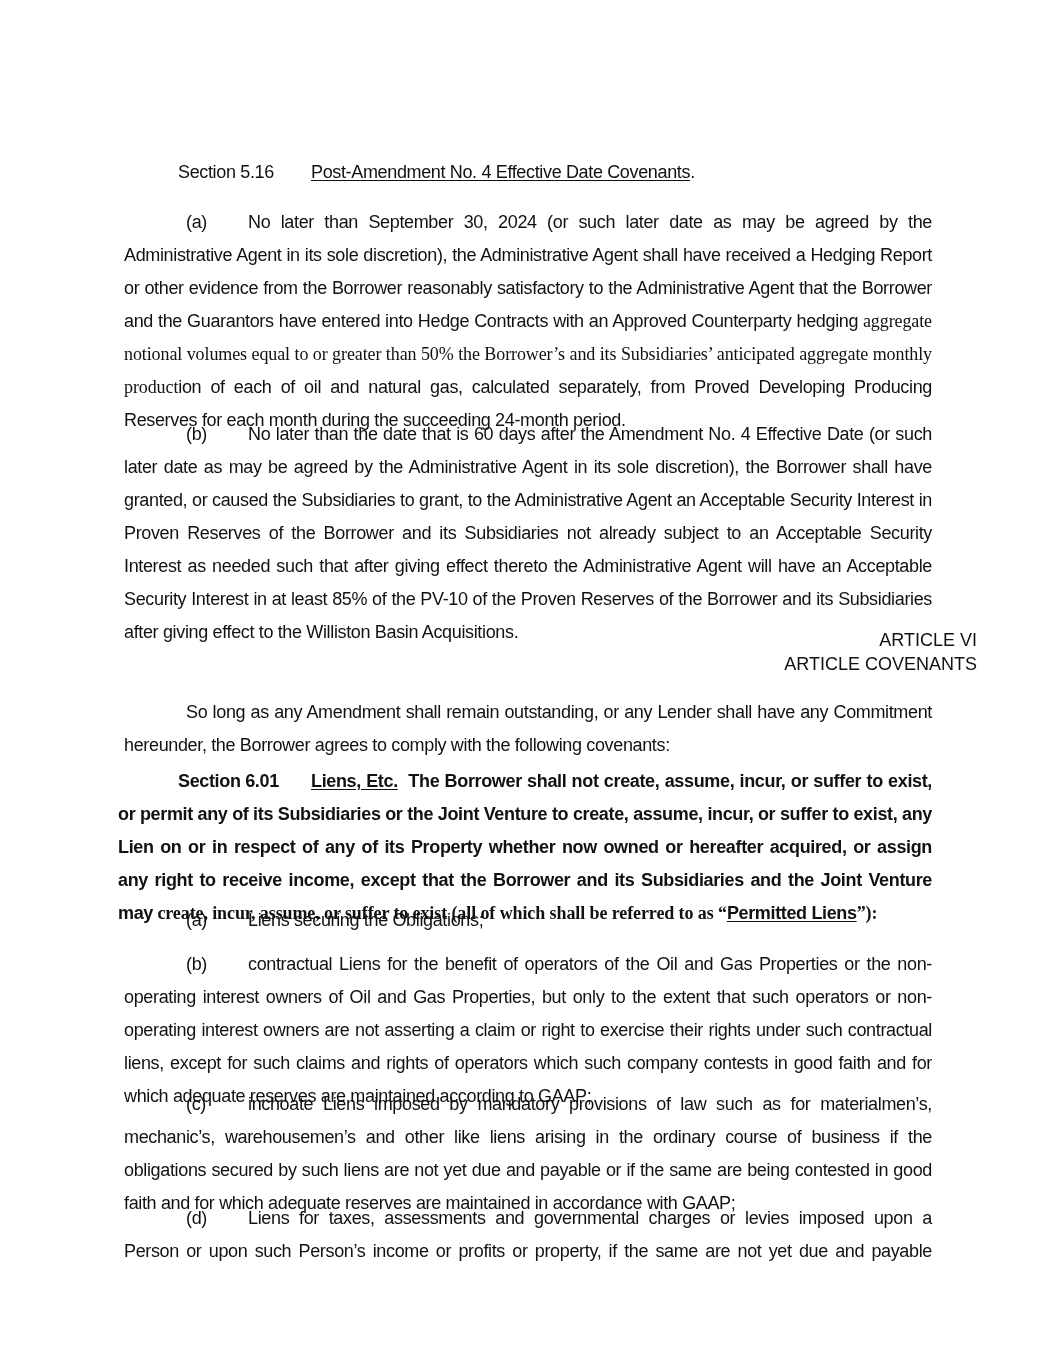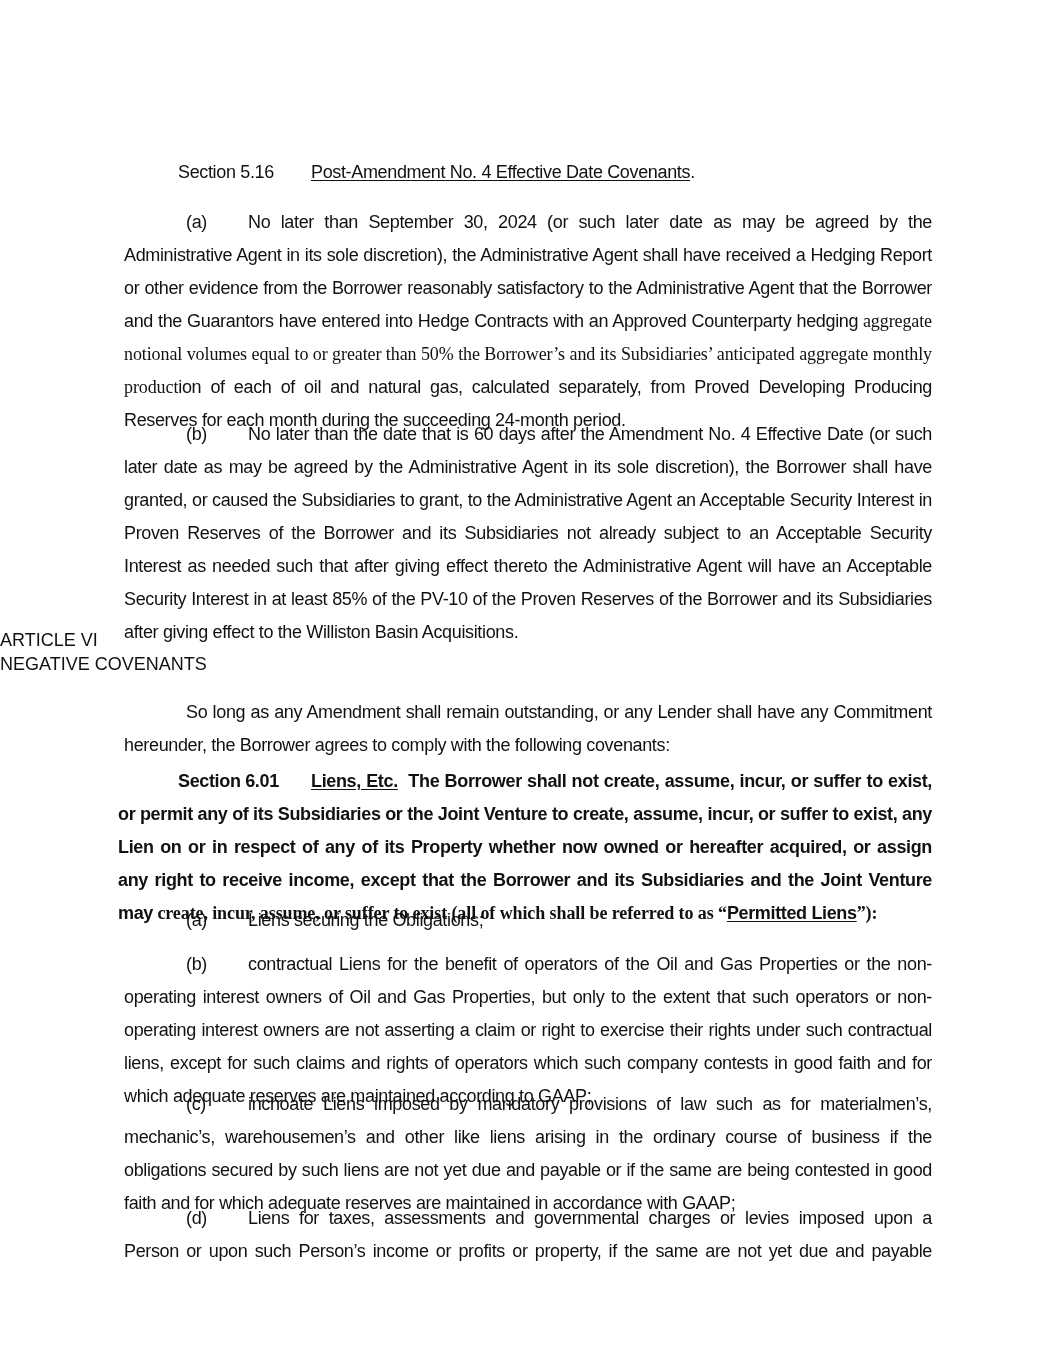--- a/index.html
+++ b/index.html
@@ -15,22 +15,22 @@
     font-stretch: condensed;
   }
   .para.indent-wide { left: 118px; width: 814px; }
   .indent { display: inline-block; }
   .label { display: inline-block; width: 62px; }
   .u { text-decoration: underline; text-underline-offset: 2px; }
   .serif { font-family: "Liberation Serif", serif; letter-spacing: -0.1px; }
   .section-head { position: absolute; left: 178px; top: 124px; line-height: 24px; letter-spacing: -0.35px; }
   .section-head .num { display: inline-block; width: 133px; }
   .article {
-    position: absolute; left: 0; width: 941px; text-align: left;
-    line-height: 24px; letter-spacing: 0px;
+    position: absolute; left: 0; width: 941px; text-align: right;
+    line-height: 24px; letter-spacing: 0px; padding-left: 36px;
   }
   .footer { position: absolute; left: 0; width: 1055px; top: 1280px; text-align: center; line-height: 24px; }
 </style>
 </head>
 <body>
 
 <div class="page">
 
   <div class="section-head">
     <span class="num">Section 5.16</span><span class="u">Post-Amendment No. 4 Effective Date Covenants</span><span>.</span>
@@ -38,21 +38,21 @@
 
   <div class="para" style="top:170px;">
     <span class="indent" style="width:62px;"></span><span class="label">(a)</span><span>No later than September 30, 2024 (or such later date as may be agreed by the Administrative Agent in its sole discretion), the Administrative Agent shall have received a Hedging Report or other evidence from the Borrower reasonably satisfactory to the Administrative Agent that the Borrower and the Guarantors have entered into Hedge Contracts with an Approved Counterparty hedging</span><span class="serif"> aggregate notional volumes equal to or greater than 50% the Borrower’s and its Subsidiaries’ anticipated aggregate monthly product</span><span>ion of each of oil and natural gas, calculated separately, from Proved Developing Producing Reserves for each month during the succeeding 24-month period.</span>
   </div>
 
   <div class="para" style="top:382px;">
     <span class="indent" style="width:62px;"></span><span class="label">(b)</span><span>No later than the date that is 60 days after the Amendment No. 4 Effective Date (or such later date as may be agreed by the Administrative Agent in its sole discretion), the Borrower shall have granted, or caused the Subsidiaries to grant, to the Administrative Agent an Acceptable Security Interest in Proven Reserves of the Borrower and its Subsidiaries not already subject to an Acceptable Security Interest as needed such that after giving effect thereto the Administrative Agent will have an Acceptable Security Interest in at least 85% of the PV-10 of the Proven Reserves of the Borrower and its Subsidiaries after giving effect to the Williston Basin Acquisitions.</span>
   </div>
 
   <div class="article" style="top:592px;">ARTICLE VI</div>
-  <div class="article" style="top:616px;">NEGATIVE COVENANTS</div>
+  <div class="article" style="top:616px;">ARTICLE COVENANTS</div>
 
   <div class="para" style="top:660px;">
     <span class="indent" style="width:62px;"></span><span>So long as any Amendment shall remain outstanding, or any Lender shall have any Commitment hereunder, the Borrower agrees to comply with the following covenants:</span>
   </div>
 
   <div class="para indent-wide" style="top:729px;font-weight:bold;">
     <span class="indent" style="width:60px;"></span><span style="display:inline-block;width:133px;">Section 6.01</span><span class="u">Liens, Etc.</span>&nbsp; <span>The Borrower shall not create, assume, incur, or suffer to exist, or permit any of its Subsidiaries or the Joint Venture to create, assume, incur, or suffer to exist, any Lien on or in respect of any of its Property whether now owned or hereafter acquired, or assign any right to receive income, except that the Borrower and its Subsidiaries and the Joint Venture may</span><span class="serif"> create, incur, assume, or suffer to exist (all of which shall be referred to as “</span><span class="u">Permitted Liens</span><span class="serif">”):</span>
   </div>
 
   <div class="para" style="top:868px;">

